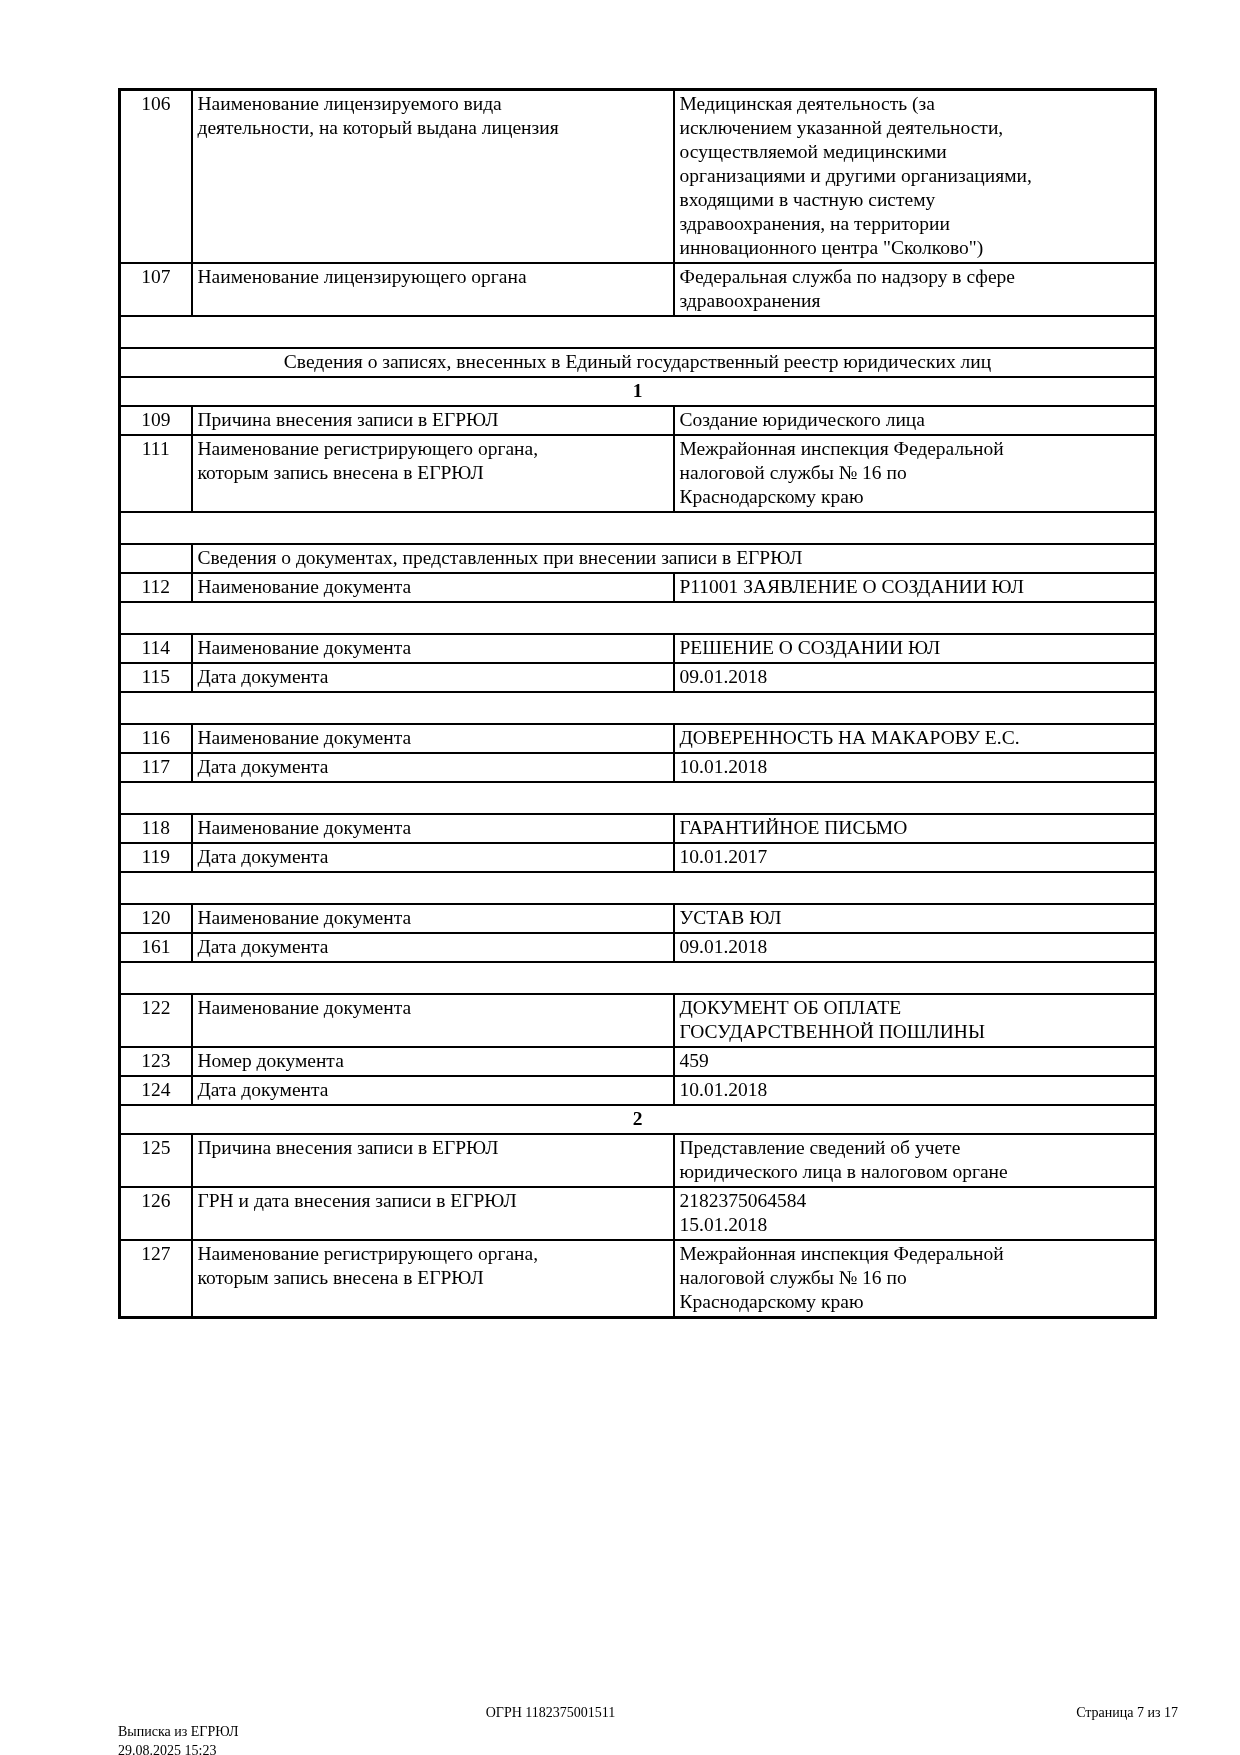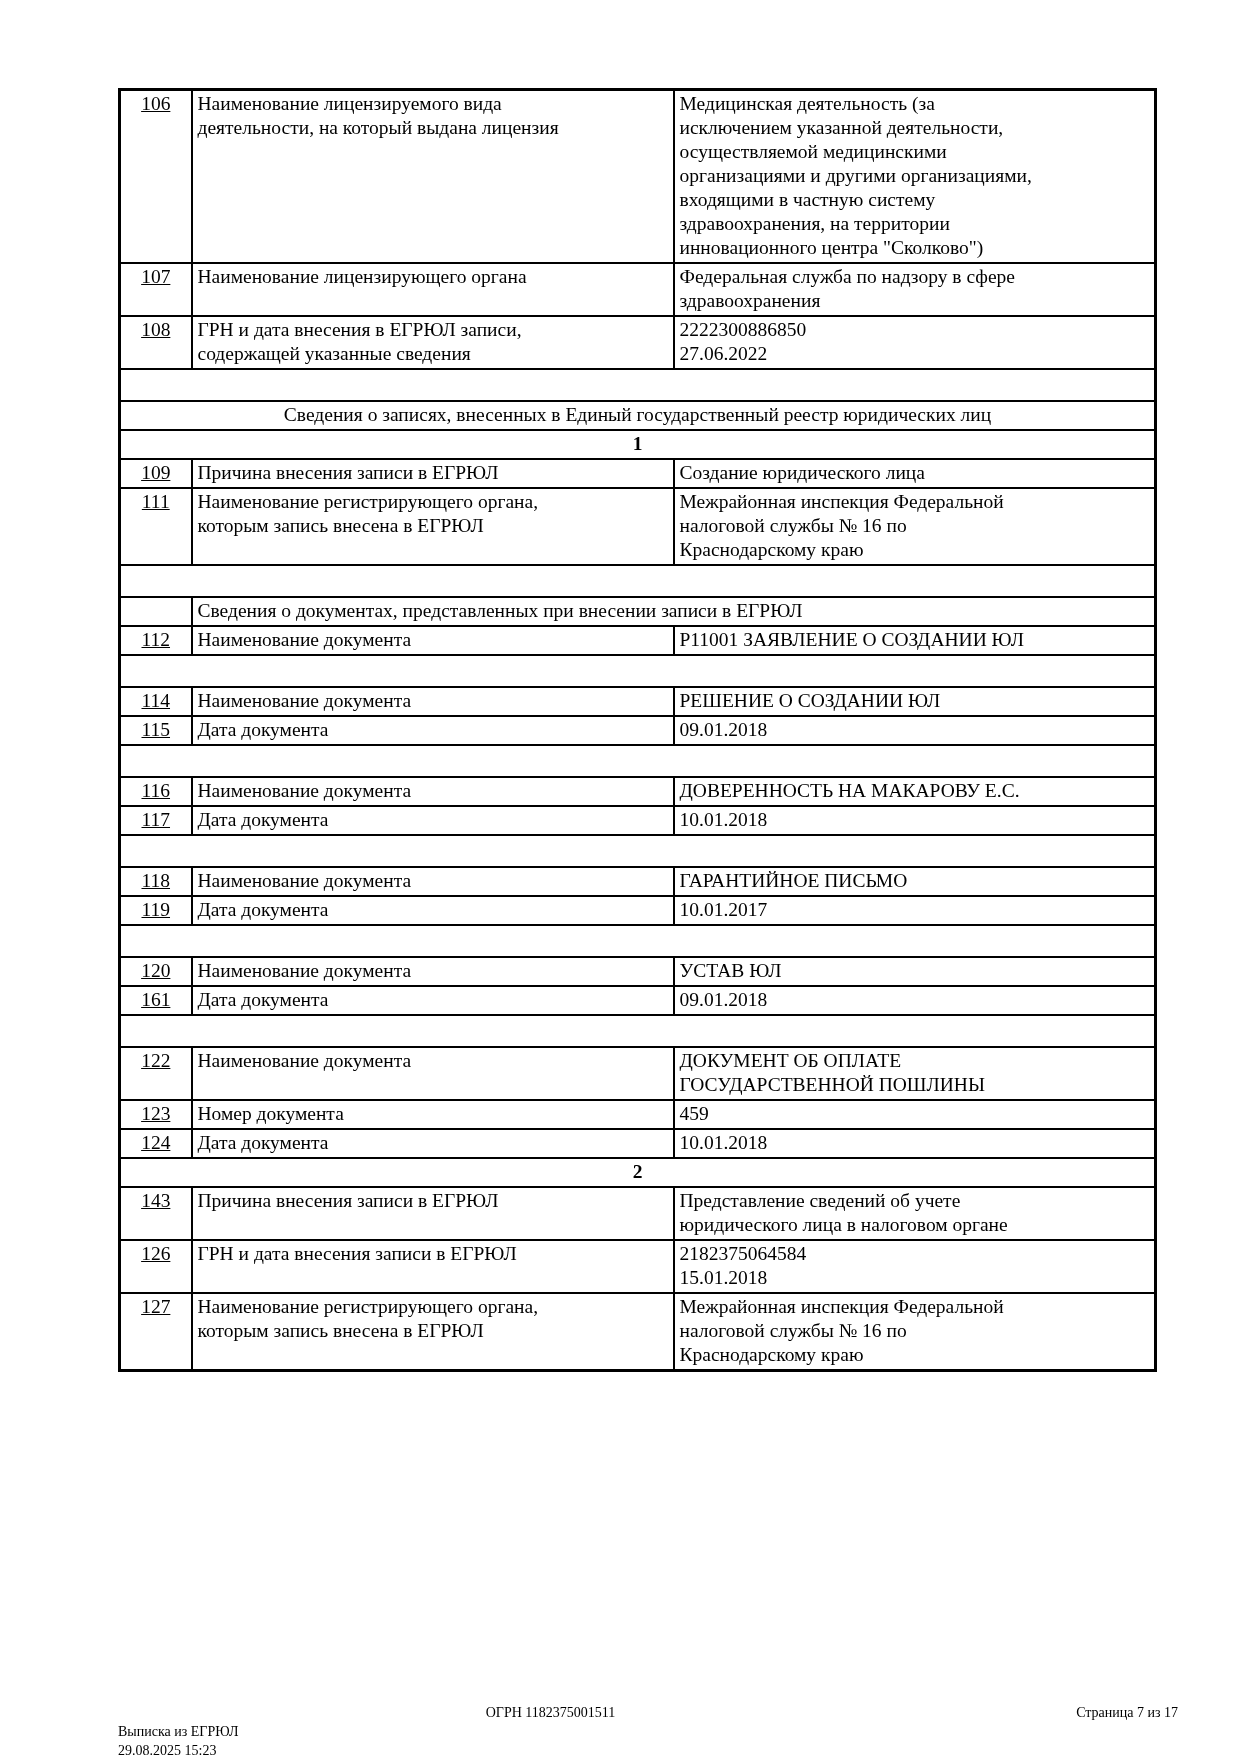--- a/index.html
+++ b/index.html
@@ -29,21 +29,20 @@
     vertical-align: top;
     font-size: 19.5px;
     line-height: 24px;
     padding: 1px 5px 2px 5px;
     white-space: pre-line;
     overflow: hidden;
   }
   .doc-table td.num {
     text-align: center;
     padding: 1px 2px;
-    text-decoration: underline;
   }
   .doc-table td.spacer {
     height: 30px;
     padding: 0;
   }
   .doc-table td.section-header {
     font-weight: normal;
     text-align: center;
   }
   .doc-table td.group-number {
@@ -103,27 +102,20 @@
 здравоохранения, на территории
 инновационного центра "Сколково")</td>
       </tr>
       <tr>
         <td class="num">107</td>
         <td class="label">Наименование лицензирующего органа</td>
         <td class="value">Федеральная служба по надзору в сфере
 здравоохранения</td>
       </tr>
       <tr>
-        <td class="num">108</td>
-        <td class="label">ГРН и дата внесения в ЕГРЮЛ записи,
-содержащей указанные сведения</td>
-        <td class="value">2222300886850
-27.06.2022</td>
-      </tr>
-      <tr>
         <td colspan="3" class="spacer"></td>
       </tr>
       <tr>
         <td colspan="3" class="section-header">Сведения о записях, внесенных в Единый государственный реестр юридических лиц</td>
       </tr>
       <tr>
         <td colspan="3" class="group-number">1</td>
       </tr>
       <tr>
         <td class="num">109</td>
@@ -218,21 +210,21 @@
       </tr>
       <tr>
         <td class="num">124</td>
         <td class="label">Дата документа</td>
         <td class="value">10.01.2018</td>
       </tr>
       <tr>
         <td colspan="3" class="group-number">2</td>
       </tr>
       <tr>
-        <td class="num">143</td>
+        <td class="num">125</td>
         <td class="label">Причина внесения записи в ЕГРЮЛ</td>
         <td class="value">Представление сведений об учете
 юридического лица в налоговом органе</td>
       </tr>
       <tr>
         <td class="num">126</td>
         <td class="label">ГРН и дата внесения записи в ЕГРЮЛ</td>
         <td class="value">2182375064584
 15.01.2018</td>
       </tr>

